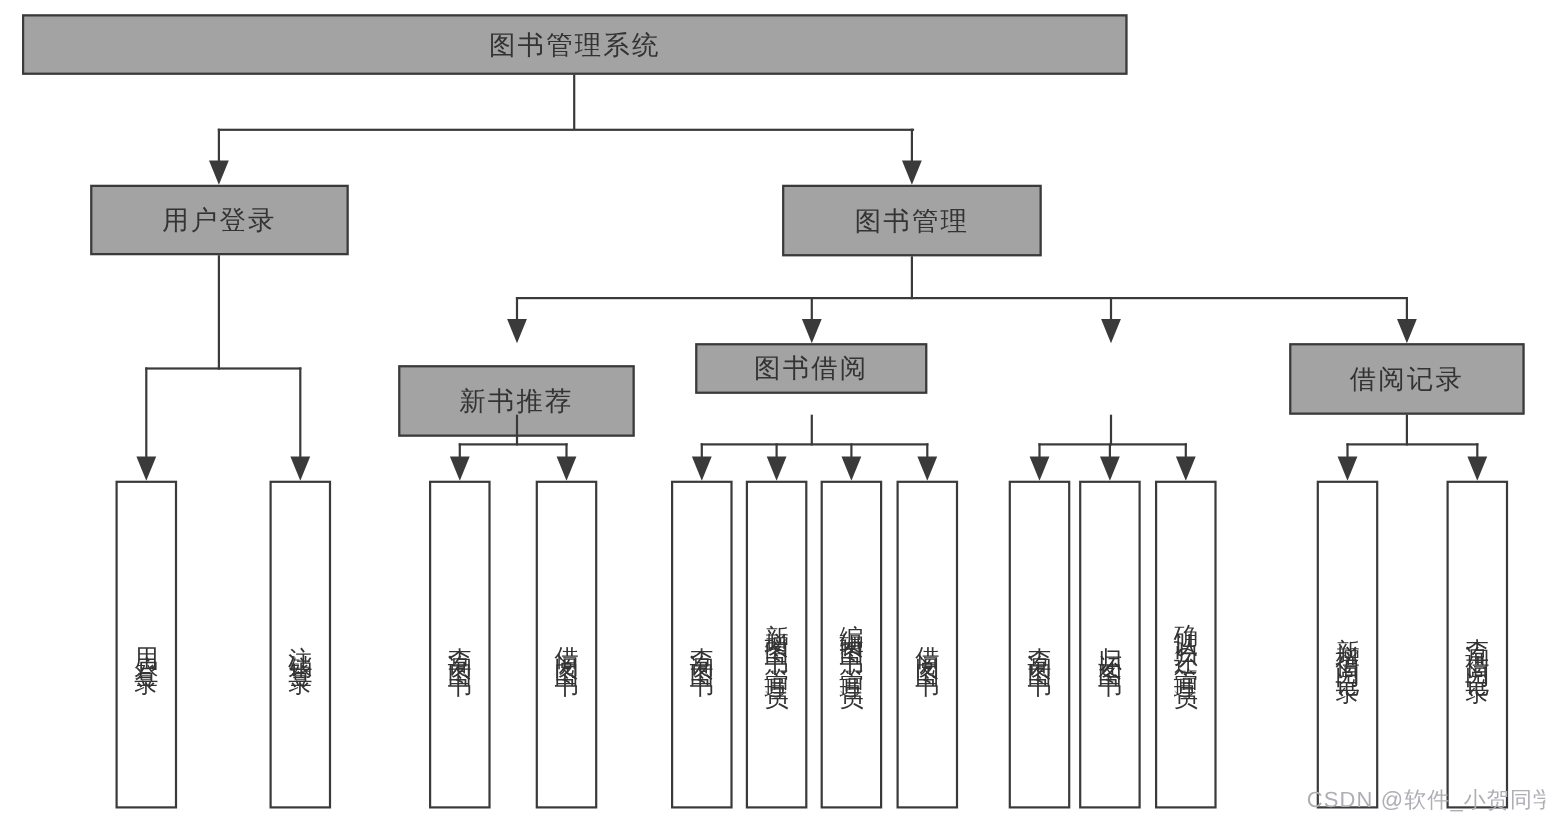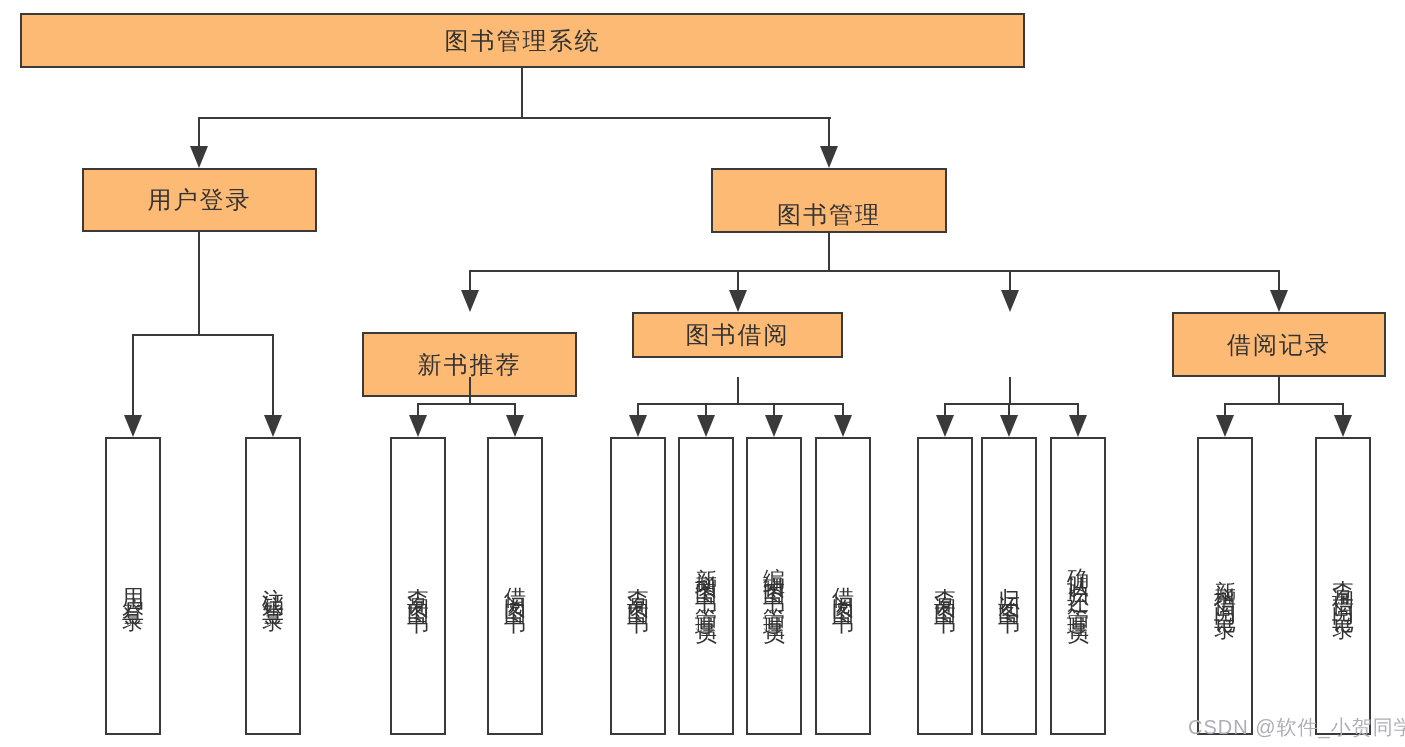--- a/index.html
+++ b/index.html
@@ -2,21 +2,21 @@
 <html><head>
 <meta charset="utf-8">
 <style>
   html,body { margin:0; padding:0; background:#fff; }
   .canvas {
     position:relative; width:1405px; height:747px; background:#fff;
     font-family:"Liberation Sans","DejaVu Sans",sans-serif; overflow:hidden;
   }
   .box {
     position:absolute; box-sizing:border-box;
-    border:2px solid #3a3a3a; background:#fdba74;
+    border:2px solid #3a3a3a; background:#a3a3a3;
     display:flex; align-items:center; justify-content:center;
     font-size:24px; color:#333; letter-spacing:2px;
   }
   .leaf {
     position:absolute; box-sizing:border-box; width:56px; height:298px;
     border:2px solid #3a3a3a; background:#fff;
     display:flex; align-items:center; justify-content:center;
   }
   .leaf > span {
     writing-mode:vertical-rl; text-orientation:mixed;
@@ -47,21 +47,21 @@
   <div class="vline" style="left:521px; top:68px; height:50px;"></div>
   <div class="hline" style="left:198px; top:117px; width:633px;"></div>
   <div class="vline" style="left:198px; top:117px; height:30px;"></div>
   <div class="tri" style="left:190px; top:146px;"></div>
   <div class="vline" style="left:828px; top:117px; height:30px;"></div>
   <div class="tri" style="left:820px; top:146px;"></div>
 
   <div class="box" style="left:82px; top:168px; width:235px; height:64px;">
     <span>用户登录</span>
   </div>
-  <div class="box" style="left:711px; top:168px; width:236px; height:65px;align-items:flex-end;">
+  <div class="box" style="left:711px; top:168px; width:236px; height:65px;">
     <span>图书管理</span>
   </div>
 
   <div class="vline" style="left:198px; top:232px; height:104px;"></div>
   <div class="hline" style="left:132px; top:334px; width:142px;"></div>
   <div class="vline" style="left:132px; top:334px; height:82px;"></div>
   <div class="tri" style="left:124px; top:415px;"></div>
   <div class="vline" style="left:272px; top:334px; height:82px;"></div>
   <div class="tri" style="left:264px; top:415px;"></div>
 

